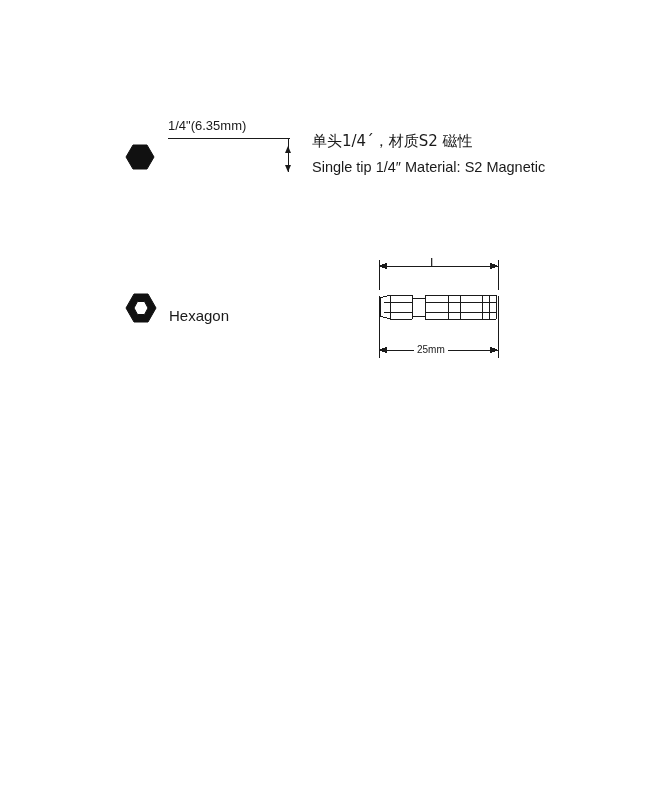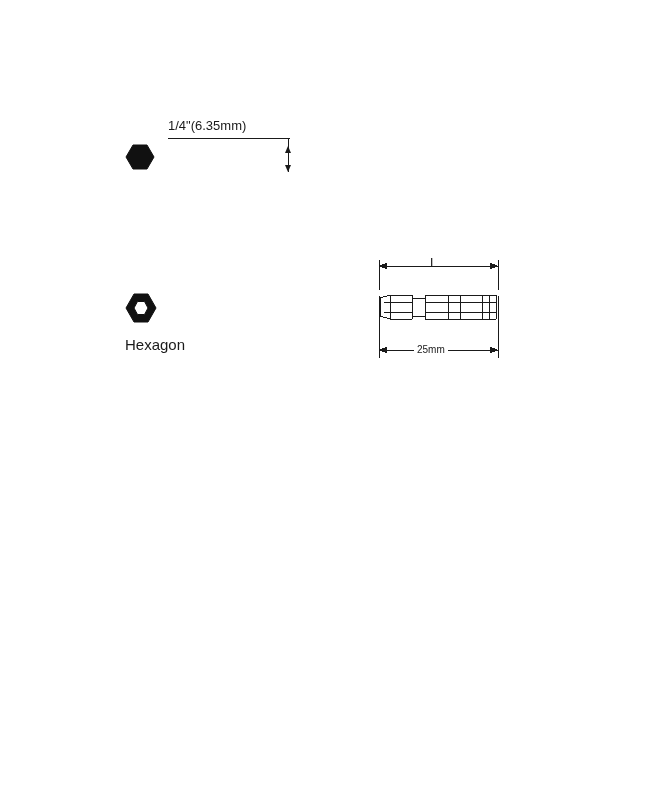--- a/index.html
+++ b/index.html
@@ -86,23 +86,22 @@
     width: 30px;
     height: 26px;
   }
 
   
   #hexagon-legend {
     position: absolute;
     left: 125px;
     top: 292px;
     display: flex;
-    align-items: flex-start;
+    align-items: flex-end;
     gap: 12px;
-    flex-direction: column;
   }
   #hexagon-legend-icon {
     width: 32px;
     height: 32px;
     flex: 0 0 auto;
   }
   #hexagon-legend-label {
     font-size: 15px;
     color: #1a1a1a;
     white-space: nowrap;
@@ -178,20 +177,24 @@
   </div>
 
   <div id="hexagon-legend">
     <svg id="hexagon-legend-icon" viewBox="0 0 32 32">
       <polygon points="9,2 23,2 31,16 23,30 9,30 1,16" fill="#111111" stroke="#111111" stroke-width="1"></polygon>
       <polygon points="12.5,9.5 19.5,9.5 23,16 19.5,22.5 12.5,22.5 9,16" fill="#ffffff" stroke="#111111" stroke-width="1"></polygon>
     </svg>
     <div id="hexagon-legend-label">Hexagon</div>
   </div>
 
+  <div id="spec-text-block">
+    <div id="spec-line-cn">单头1/4ˊ，材质S2 磁性</div>
+    <div id="spec-line-en">Single tip 1/4″ Material:  S2  Magnetic</div>
+  </div>
 
   <div id="product-drawing-group">
 
     <svg id="product-drawing-svg" width="150" height="130" viewBox="0 0 150 130">
       <g stroke="#1a1a1a" fill="none" stroke-width="1" shape-rendering="crispEdges">
 
         <line x1="9" y1="16" x2="128" y2="16"></line>
         <polygon points="9,16 17,12.5 17,19.5" fill="#1a1a1a" stroke="none"></polygon>
         <polygon points="128,16 120,12.5 120,19.5" fill="#1a1a1a" stroke="none"></polygon>
 

